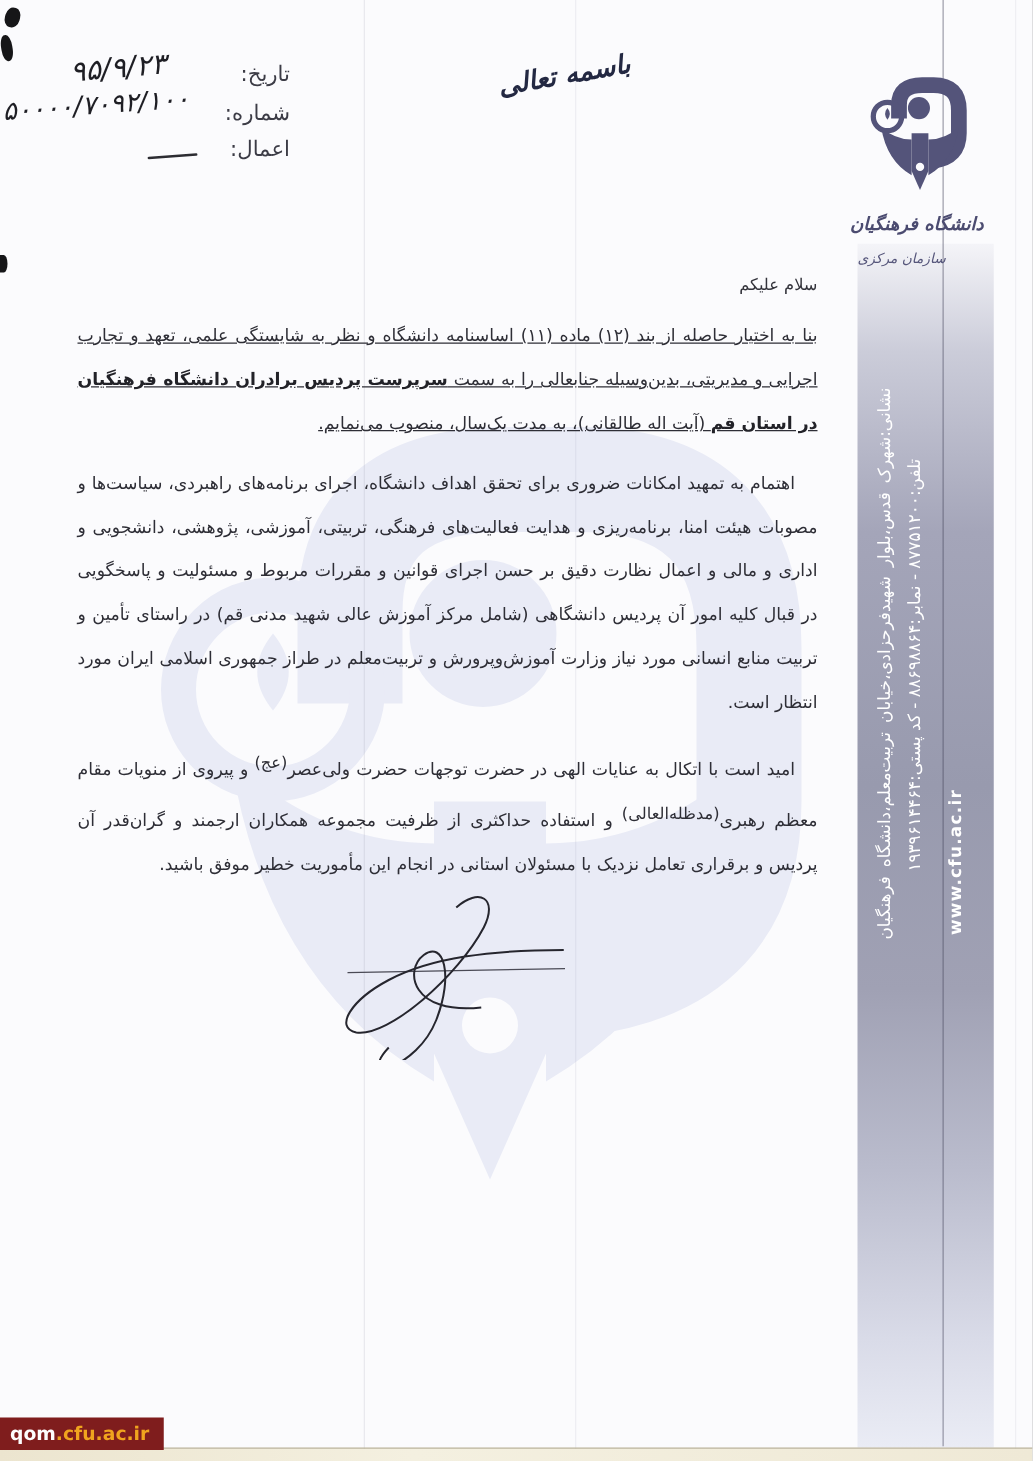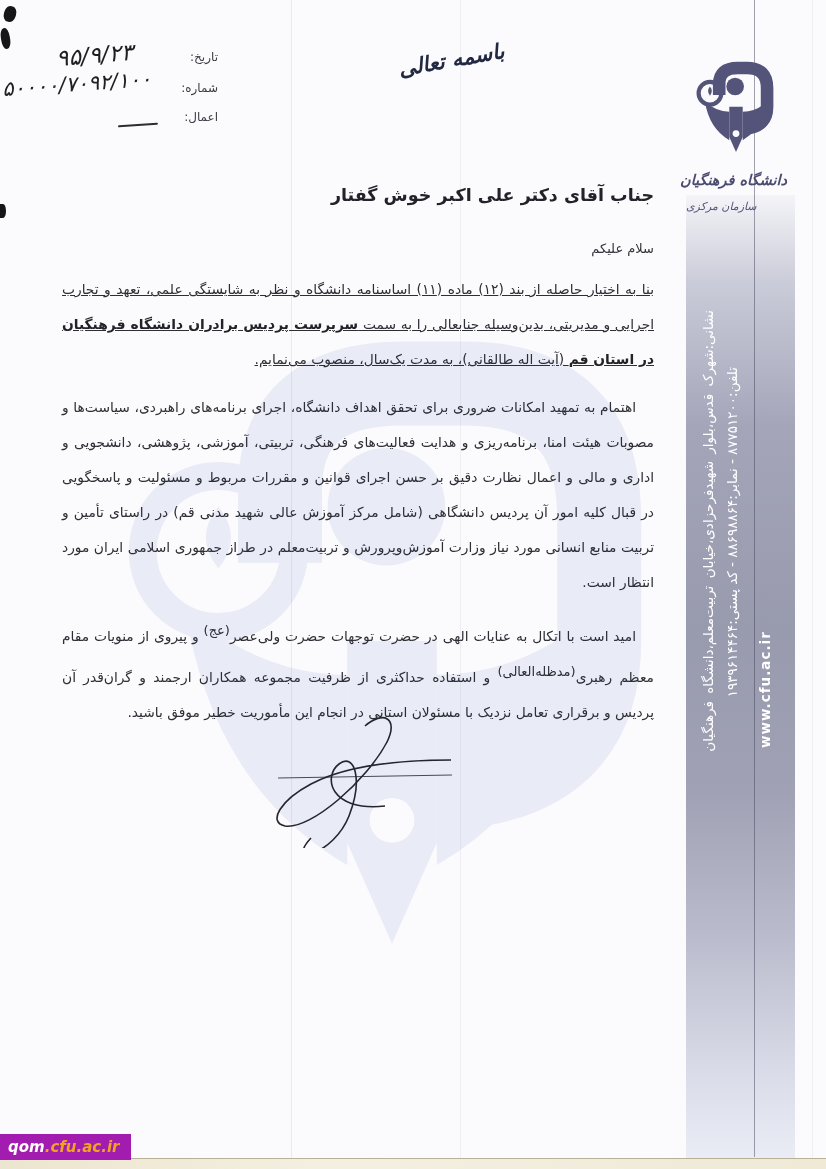--- a/index.html
+++ b/index.html
@@ -20,21 +20,21 @@
   .fold-c{left:812px;background:rgba(140,140,160,0.10);}
   .corner-mark{position:absolute;background:#161618;z-index:5;}
   .mark1{left:4px;top:6px;width:12px;height:16px;border-radius:45%;transform:rotate(16deg);}
   .mark2{left:1px;top:28px;width:9px;height:21px;border-radius:45%;transform:rotate(-9deg);}
   .mark3{left:0;top:204px;width:6px;height:14px;border-radius:0 50% 50% 0;}
   .bottom-strip{position:absolute;left:0;right:0;bottom:0;height:10px;
     background:linear-gradient(90deg,#ece5cf,#f4f0e0 40%,#efe9d6);
     border-top:1px solid #b9b197;z-index:6;}
   
   .meta{position:absolute;left:0;top:44px;width:250px;z-index:4;direction:rtl;}
-  .meta-row{position:absolute;right:32px;font-size:12px;color:#3c3c46;white-space:nowrap;}
+  .meta-row{position:absolute;right:18px;font-size:17px;color:#3c3c46;white-space:nowrap;}
   .meta-row.r1{top:6px;}
   .meta-row.r2{top:37px;}
   .meta-row.r3{top:66px;}
   .hand{position:absolute;font-size:23px;color:#1e1e24;direction:ltr;white-space:nowrap;
     font-style:italic;letter-spacing:2px;z-index:4;}
   .hand-date{left:56px;top:42px;transform:rotate(-5deg);}
   .hand-number{left:2px;top:72px;transform:rotate(-4deg);font-size:21px;}
   .hand-dash{position:absolute;left:118px;top:124px;width:40px;height:2px;background:#2c2c32;
     transform:rotate(-4deg);border-radius:2px;z-index:4;}
   
@@ -71,23 +71,23 @@
   .para b{color:#222228;}
   .sup{font-size:13px;vertical-align:6px;}
   
   .sig-block{position:absolute;left:200px;top:740px;width:148px;direction:rtl;text-align:right;z-index:3;}
   .sig-name{font-size:16.5px;font-weight:bold;color:#222228;white-space:nowrap;}
   .sig-title{font-size:12.5px;color:#2e2e36;margin-top:14px;white-space:nowrap;}
   .sig-underline{position:absolute;left:278px;top:776px;width:174px;height:1px;background:#4a4a55;
     transform:rotate(-1deg);z-index:3;}
   .sig-svg{position:absolute;left:215px;top:708px;width:250px;height:140px;z-index:4;}
   
-  .badge{position:absolute;left:0;top:1134px;height:26px;background:#a21caf;z-index:7;
+  .badge{position:absolute;left:0;top:1134px;height:26px;background:#7f1d1d;z-index:7;
     display:flex;align-items:center;padding:0 12px 0 8px;
-    font-style:italic;font-weight:bold;font-size:15px;white-space:nowrap;}
+    font-weight:bold;font-size:15px;white-space:nowrap;}
   .badge .pre{color:#fdfdfd;}
   .badge .suf{color:#f0a41e;}
 </style>
 </head>
 <body>
 
 <div class="page">
 
   <div class="fold-line fold-a"></div>
   <div class="fold-line fold-b"></div>
@@ -133,21 +133,20 @@
     <circle cx="50" cy="92" r="4" fill="#fbfbfd"></circle>
   </svg>
   <div class="uni-name">دانشگاه فرهنگیان</div>
   <div class="org-name">سازمان مرکزی</div>
 
   <div class="v-text v-address">نشانی:شهرک قدس،بلوار شهیدفرحزادی،خیابان تربیت‌معلم،دانشگاه فرهنگیان</div>
   <div class="v-text v-phone">تلفن:۸۷۷۵۱۲۰۰ - نمابر:۸۸۶۹۸۸۶۴ - کد پستی:۱۹۳۹۶۱۴۴۶۴</div>
   <div class="v-text v-url">www.cfu.ac.ir</div>
 
   <div class="letter">
-    <div class="addressee">جناب آقای دکتر علی اکبر خوش گفتار</div>
     <div class="salutation">سلام علیکم</div>
     <p class="para p1"><span>بنا به اختیار حاصله از بند (۱۲) ماده (۱۱) اساسنامه دانشگاه و نظر به شایستگی علمی، تعهد و تجارب اجرایی و مدیریتی، بدین‌وسیله جنابعالی را به سمت </span><b>سرپرست پردیس برادران دانشگاه فرهنگیان در استان قم</b><span> (آیت اله طالقانی)، به مدت یک‌سال، منصوب می‌نمایم.</span></p>
     <p class="para p2">اهتمام به تمهید امکانات ضروری برای تحقق اهداف دانشگاه، اجرای برنامه‌های راهبردی، سیاست‌ها و مصوبات هیئت امنا، برنامه‌ریزی و هدایت فعالیت‌های فرهنگی، تربیتی، آموزشی، پژوهشی، دانشجویی و اداری و مالی و اعمال نظارت دقیق بر حسن اجرای قوانین و مقررات مربوط و مسئولیت و پاسخگویی در قبال کلیه امور آن پردیس دانشگاهی (شامل مرکز آموزش عالی شهید مدنی قم) در راستای تأمین و تربیت منابع انسانی مورد نیاز وزارت آموزش‌وپرورش و تربیت‌معلم در طراز جمهوری اسلامی ایران مورد انتظار است.</p>
     <p class="para p3"><span>امید است با اتکال به عنایات الهی در حضرت توجهات حضرت ولی‌عصر</span><span class="sup">(عج)</span><span> و پیروی از منویات مقام معظم رهبری</span><span class="sup">(مدظله‌العالی)</span><span> و استفاده حداکثری از ظرفیت مجموعه همکاران ارجمند و گران‌قدر آن پردیس و برقراری تعامل نزدیک با مسئولان استانی در انجام این مأموریت خطیر موفق باشید.</span></p>
   </div>
 
   <div class="sig-underline"></div>
   <svg class="sig-svg" viewBox="0 0 250 140">
     <path d="M150 18 C168 2 184 10 172 34 C152 72 96 122 70 118 C52 114 66 92 96 76 C130 58 178 52 236 52" fill="none" stroke="#26262e" stroke-width="1.6"></path>
     <path d="M96 130 C70 158 118 148 134 108 C148 72 140 44 124 56 C108 68 114 104 170 98" fill="none" stroke="#26262e" stroke-width="1.6"></path>

